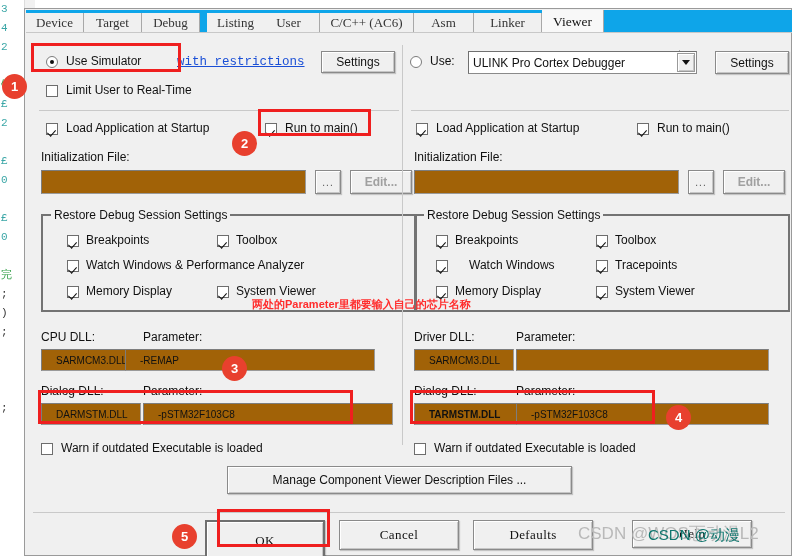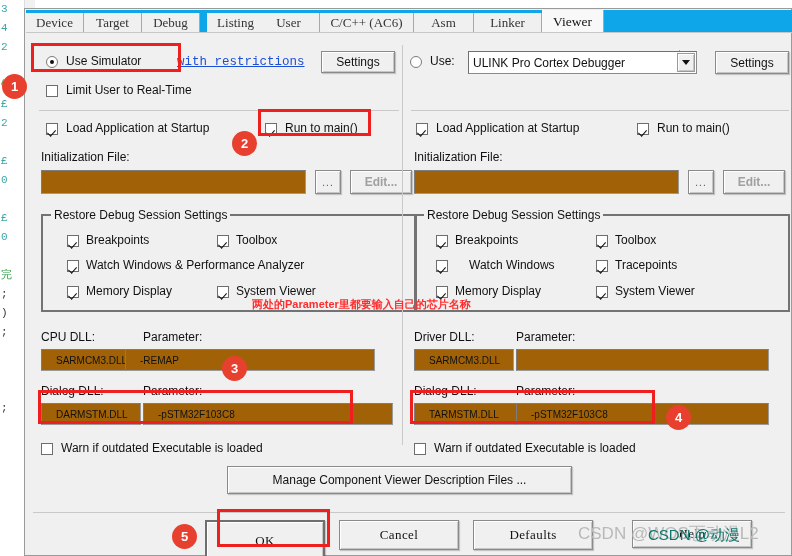--- a/index.html
+++ b/index.html
@@ -269,21 +269,21 @@
     <div class="cb checked" style="left:571px;top:277px;"></div>
     <div class="lbl" style="left:590px;top:275px;">System Viewer</div>
 
     <div class="lbl" style="left:389px;top:321px;">Driver DLL:</div>
     <div class="lbl" style="left:491px;top:321px;">Parameter:</div>
     <div class="inp" style="left:389px;top:340px;width:100px;height:22px;">SARMCM3.DLL</div>
     <div class="inp" style="left:491px;top:340px;width:253px;height:22px;"></div>
 
     <div class="lbl" style="left:389px;top:375px;">Dialog DLL:</div>
     <div class="lbl" style="left:491px;top:375px;">Parameter:</div>
-    <div class="inp" style="left:389px;top:394px;width:120px;height:22px;">TARMSTM.DLL</div>
+    <div class="inp" style="left:389px;top:394px;width:120px;height:22px;font-weight:bold;">TARMSTM.DLL</div>
     <div class="inp" style="left:491px;top:394px;width:253px;height:22px;">-pSTM32F103C8</div>
 
     <div class="cb" style="left:389px;top:434px;"></div>
     <div class="lbl" style="left:409px;top:432px;">Warn if outdated Executable is loaded</div>
 
     <div class="btn" style="left:202px;top:457px;width:345px;height:28px;">Manage Component Viewer Description Files ...</div>
 
     <div class="hr" style="left:8px;top:503px;width:752px;"></div>
 
     <div class="btn serif default" style="left:180px;top:511px;width:120px;height:42px;">OK</div>

